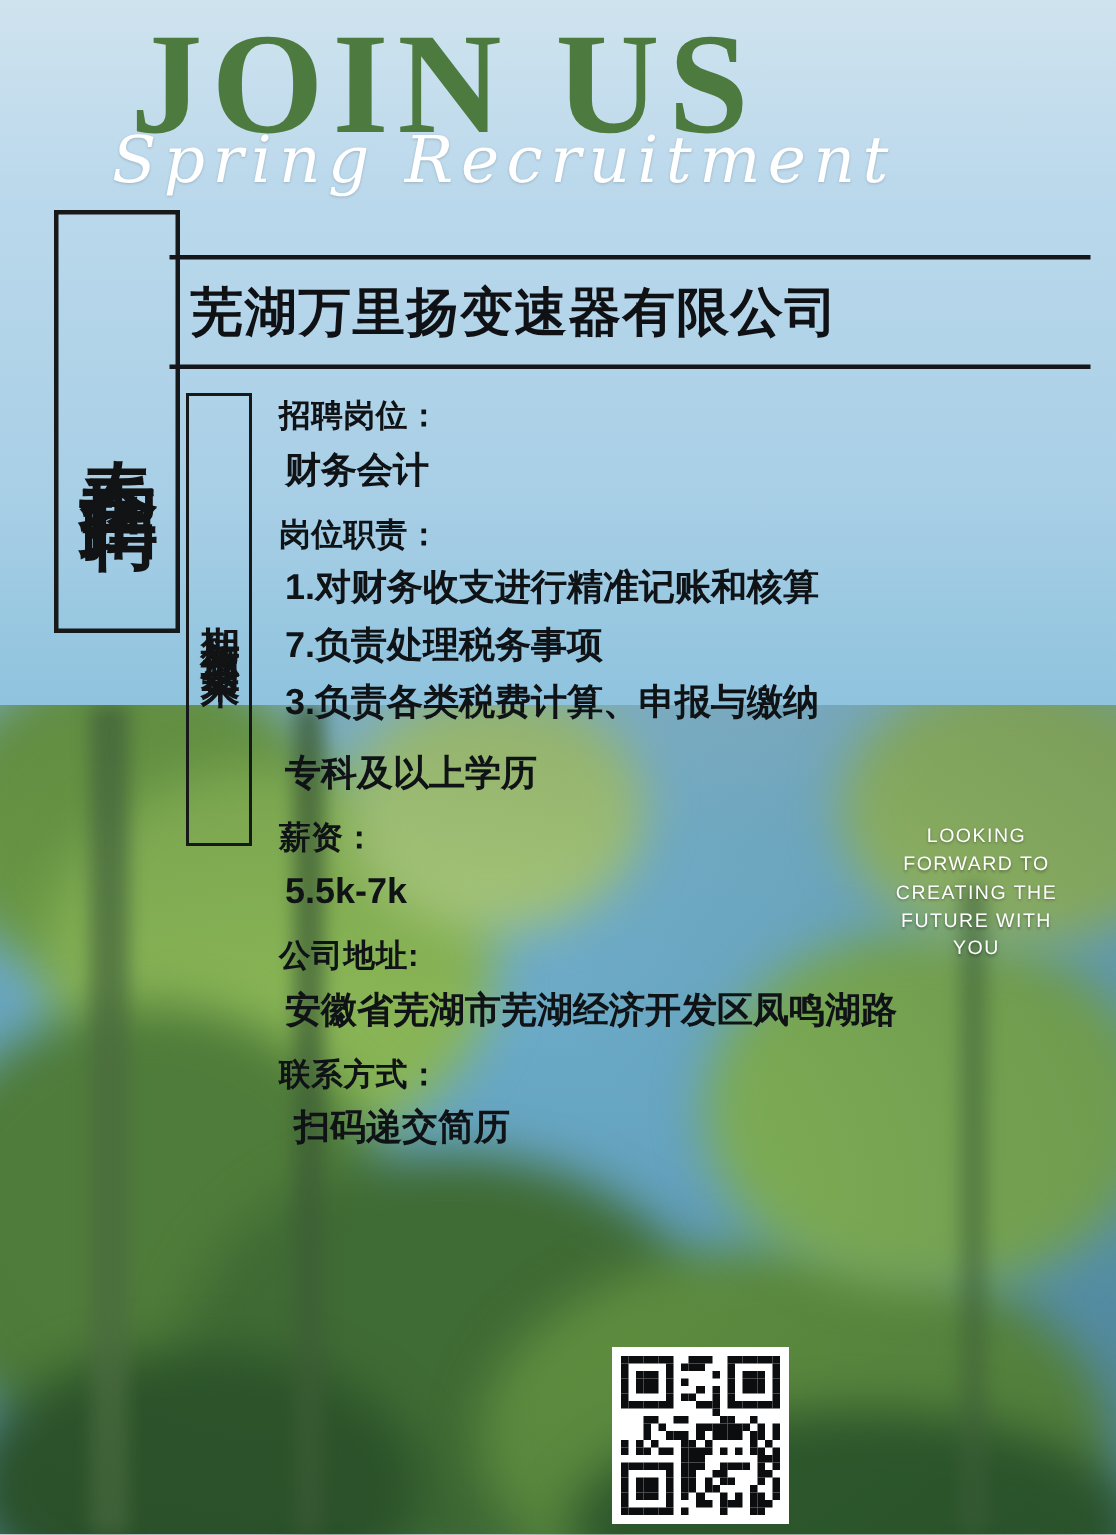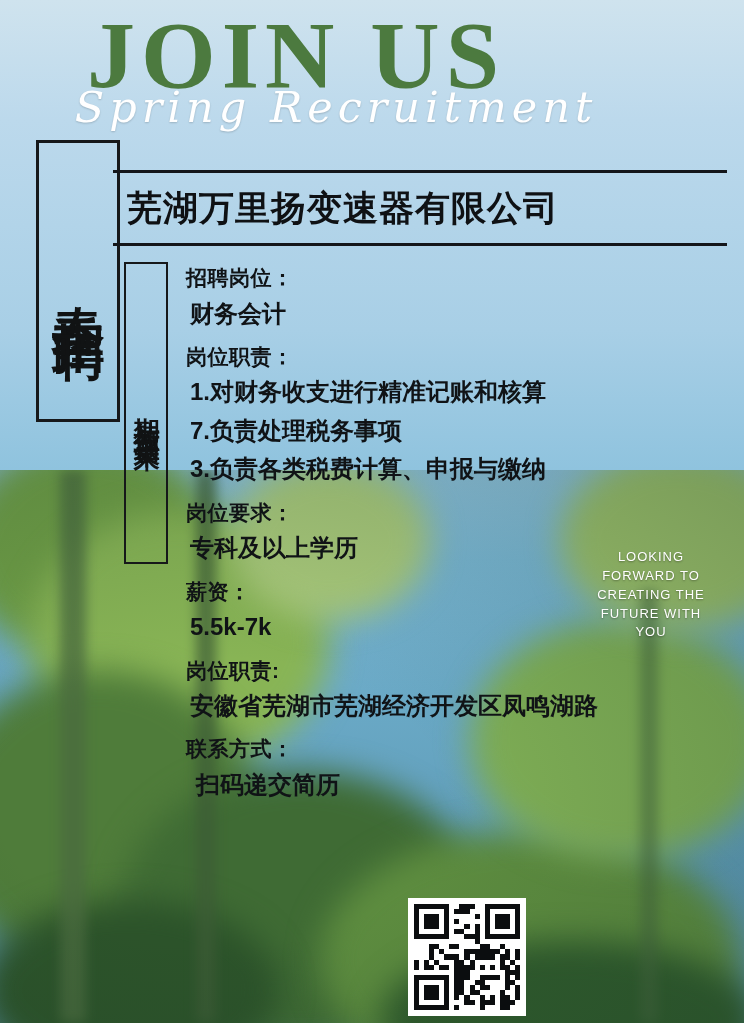--- a/index.html
+++ b/index.html
@@ -262,33 +262,32 @@
 
     <div class="row">
       <div class="label">岗位职责：</div>
       <div class="value">1.对财务收支进行精准记账和核算</div>
       <div class="value">7.负责处理税务事项</div>
       <div class="value">3.负责各类税费计算、申报与缴纳</div>
     </div>
     <div class="gap-s"></div>
 
     <div class="row">
-      <div class="label">岗位要求：</div>
       <div class="value">专科及以上学历</div>
     </div>
     <div class="gap-s"></div>
 
     <div class="row">
       <div class="label">薪资：</div>
       <div class="value">5.5k-7k</div>
     </div>
     <div class="gap-s"></div>
 
     <div class="row">
-      <div class="label">岗位职责:</div>
+      <div class="label">公司地址:</div>
       <div class="value">安徽省芜湖市芜湖经济开发区凤鸣湖路</div>
     </div>
     <div class="gap-s"></div>
 
     <div class="row">
       <div class="label">联系方式：</div>
       <div class="value indent">扫码递交简历</div>
     </div>
 
   </div>

